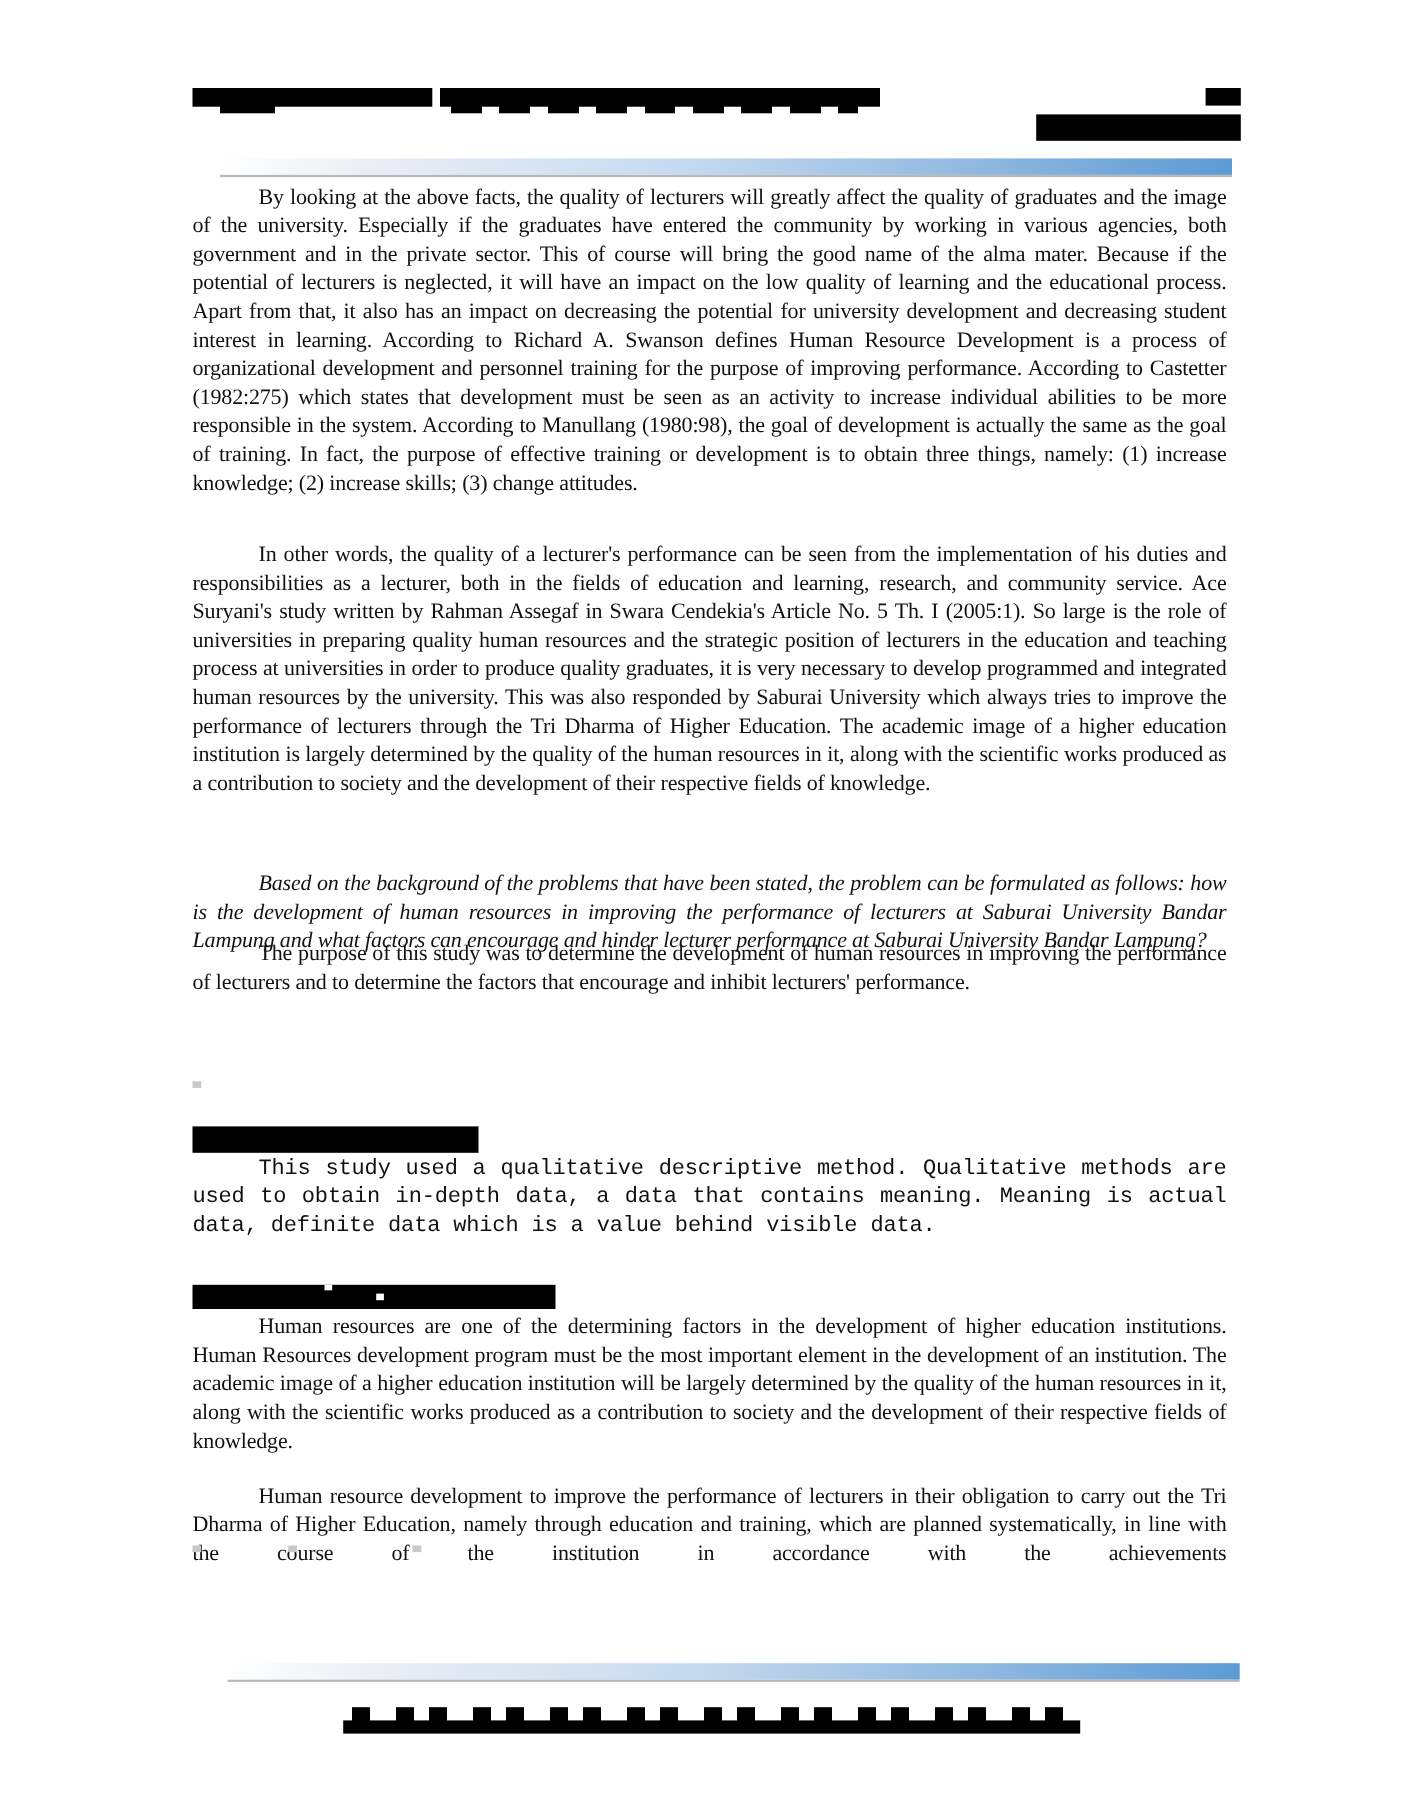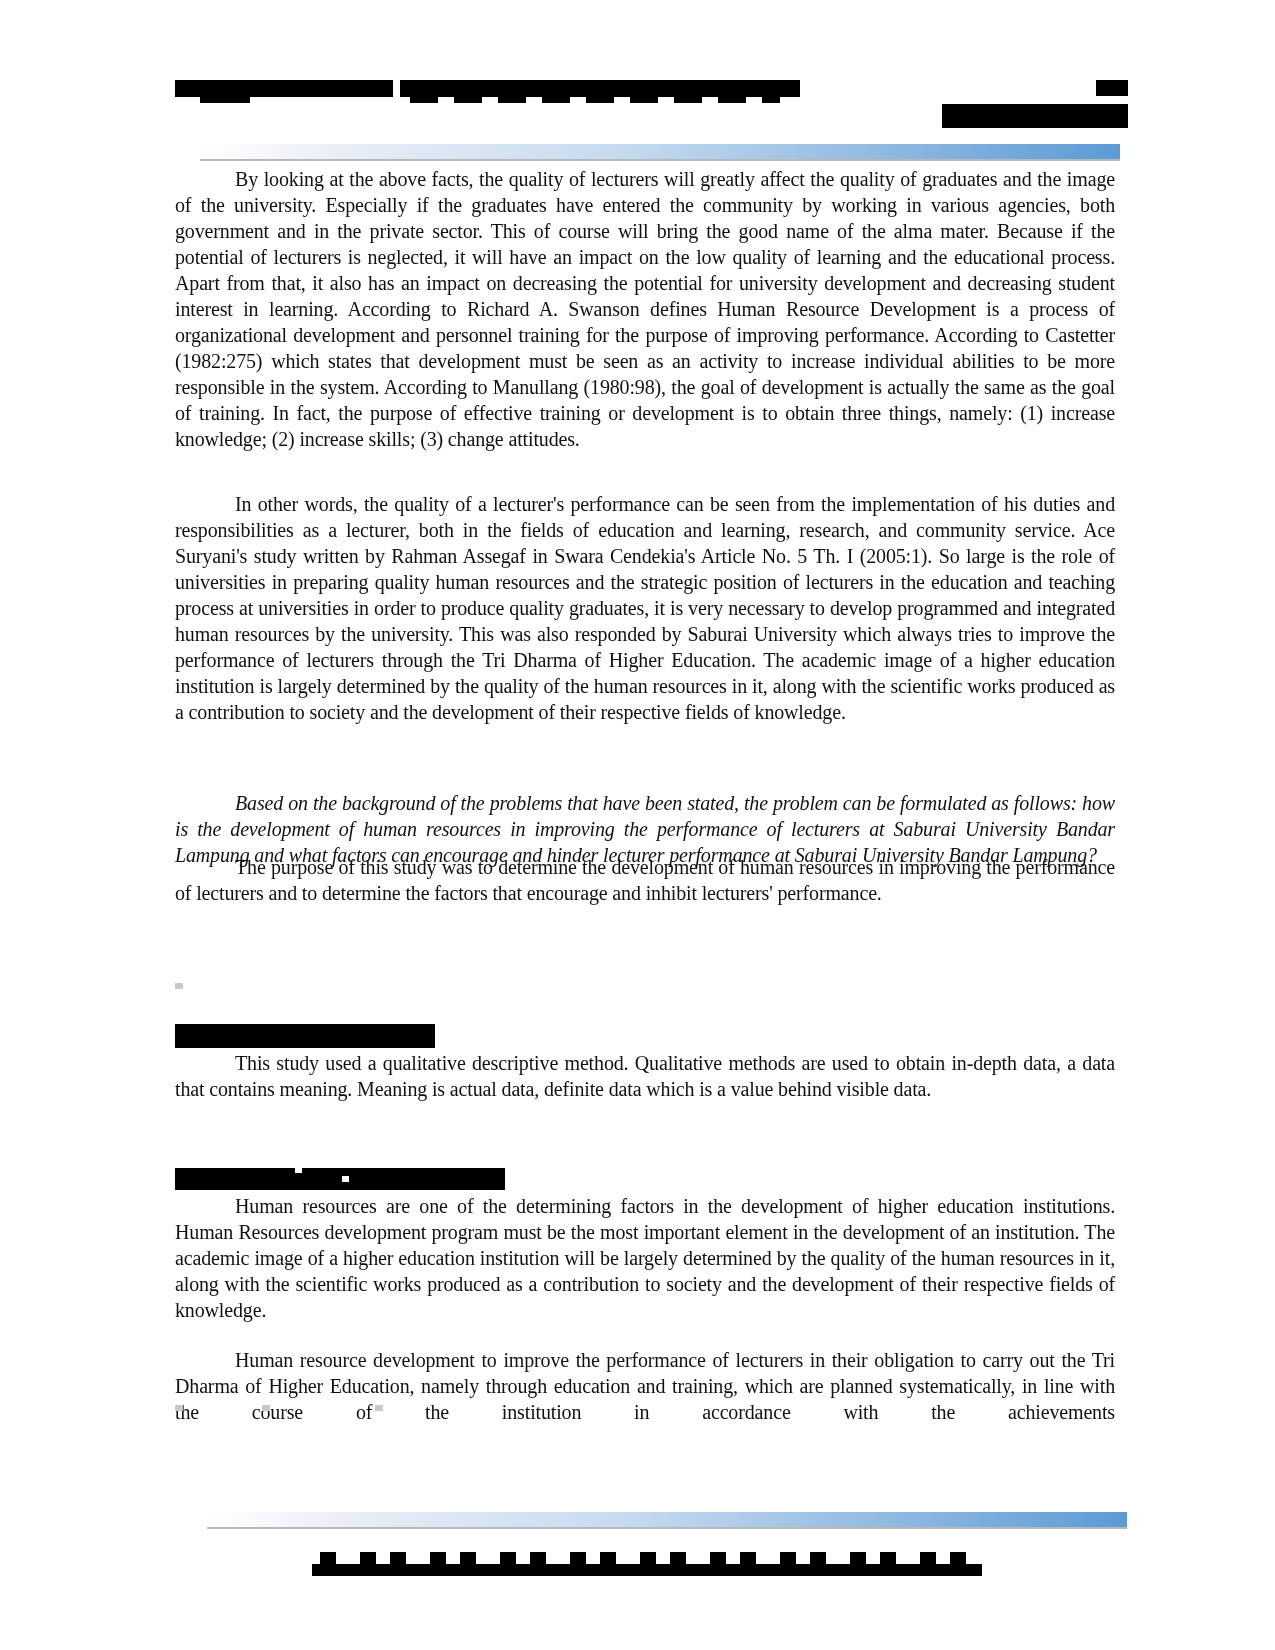--- a/index.html
+++ b/index.html
@@ -26,21 +26,21 @@
   <div class="bar" style="left:200px; top:144px; width:920px;"></div>
 </div>
 
 <p class="para" style="top:166px;">By looking at the above facts, the quality of lecturers will greatly affect the quality of graduates and the image of the university. Especially if the graduates have entered the community by working in various agencies, both government and in the private sector. This of course will bring the good name of the alma mater. Because if the potential of lecturers is neglected, it will have an impact on the low quality of learning and the educational process. Apart from that, it also has an impact on decreasing the potential for university development and decreasing student interest in learning. According to  Richard A. Swanson defines Human Resource Development is a process of organizational development and personnel training for the purpose of improving performance. According to Castetter (1982:275) which states that development must be seen as an activity to increase individual abilities to be more responsible in the system. According to Manullang (1980:98), the goal of development is actually the same as the goal of training. In fact, the purpose of effective training or development is to obtain three things, namely: (1) increase knowledge; (2) increase skills; (3) change attitudes.</p>
 <p class="para" style="top:491px;">In other words, the quality of a lecturer's performance can be seen from the implementation of his duties and responsibilities as a lecturer, both in the fields of education and learning, research, and community service. Ace Suryani's study written by Rahman Assegaf in Swara Cendekia's Article No. 5 Th. I (2005:1). So large is the role of universities in preparing quality human resources and the strategic position of lecturers in the education and teaching process at universities in order to produce quality graduates, it is very necessary to develop programmed and integrated human resources by the university. This was also responded by Saburai University which always tries to improve the performance of lecturers through the Tri Dharma of Higher Education. The academic image of a higher education institution is largely determined by the quality of the human resources in it, along with the scientific works produced as a contribution to society and the development of their respective fields of knowledge.</p>
 <p class="para" style="top:790px;font-style:italic;">Based on the background of the problems that have been stated, the problem can be formulated as follows: how is the development of human resources in improving the performance of lecturers at Saburai University Bandar Lampung and what factors can encourage and hinder lecturer performance at Saburai University Bandar Lampung?</p>
 <p class="para" style="top:854px;">The purpose of this study was to determine the development of human resources in improving the performance of lecturers and to determine the factors that encourage and inhibit lecturers' performance.</p>
 <div class="mark" style="left:175px; top:983px;"></div>
 
 <div class="redact" style="left:175px; top:1024px; width:260px; height:24px;"></div>
-<p class="para" style="top:1050px;">This study used a qualitative descriptive method. Qualitative methods are used to obtain in-depth data, a data that contains meaning. Meaning is actual data, definite data which is a value behind visible data.</p>
+<p class="para" style="top:1050px;font-family:Liberation Mono, monospace;">This study used a qualitative descriptive method. Qualitative methods are used to obtain in-depth data, a data that contains meaning. Meaning is actual data, definite data which is a value behind visible data.</p>
 
 <div class="redact" style="left:175px; top:1168px; width:330px; height:22px;"></div>
 <div style="position:absolute; left:295px; top:1168px; width:7px; height:5px; background:#fff;"></div>
 <div style="position:absolute; left:342px; top:1176px; width:7px; height:6px; background:#fff;"></div>
 
 <p class="para" style="top:1193px;">Human resources are one of the determining factors in the development of higher education institutions. Human Resources development program must be the most important element in the development of an institution. The academic image of a higher education institution will be largely determined by the quality of the human resources in it, along with the scientific works produced as a contribution to society and the development of their respective fields of knowledge.</p>
 <p class="para" style="top:1347px; text-align-last: justify;">Human resource development to improve the performance of lecturers in their obligation to carry out the Tri Dharma of Higher Education, namely through education and training, which are planned systematically, in line with the course of the institution in accordance with the achievements</p>
 <div class="mark" style="left:175px; top:1405px;"></div>
 <div class="mark" style="left:262px; top:1405px;"></div>
 <div class="mark" style="left:375px; top:1405px;"></div>

